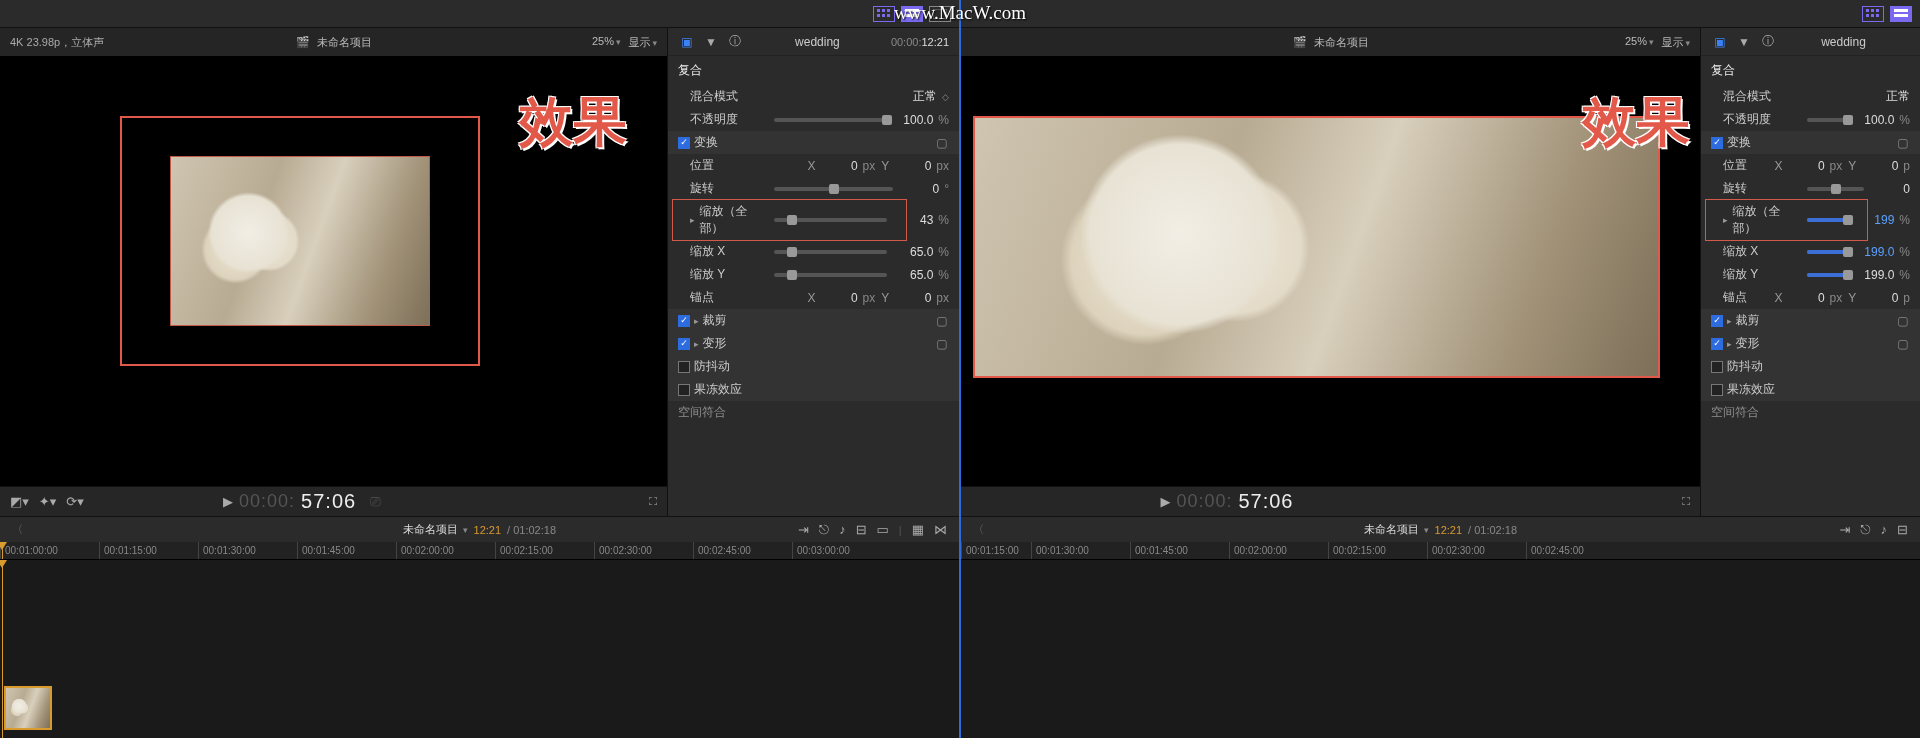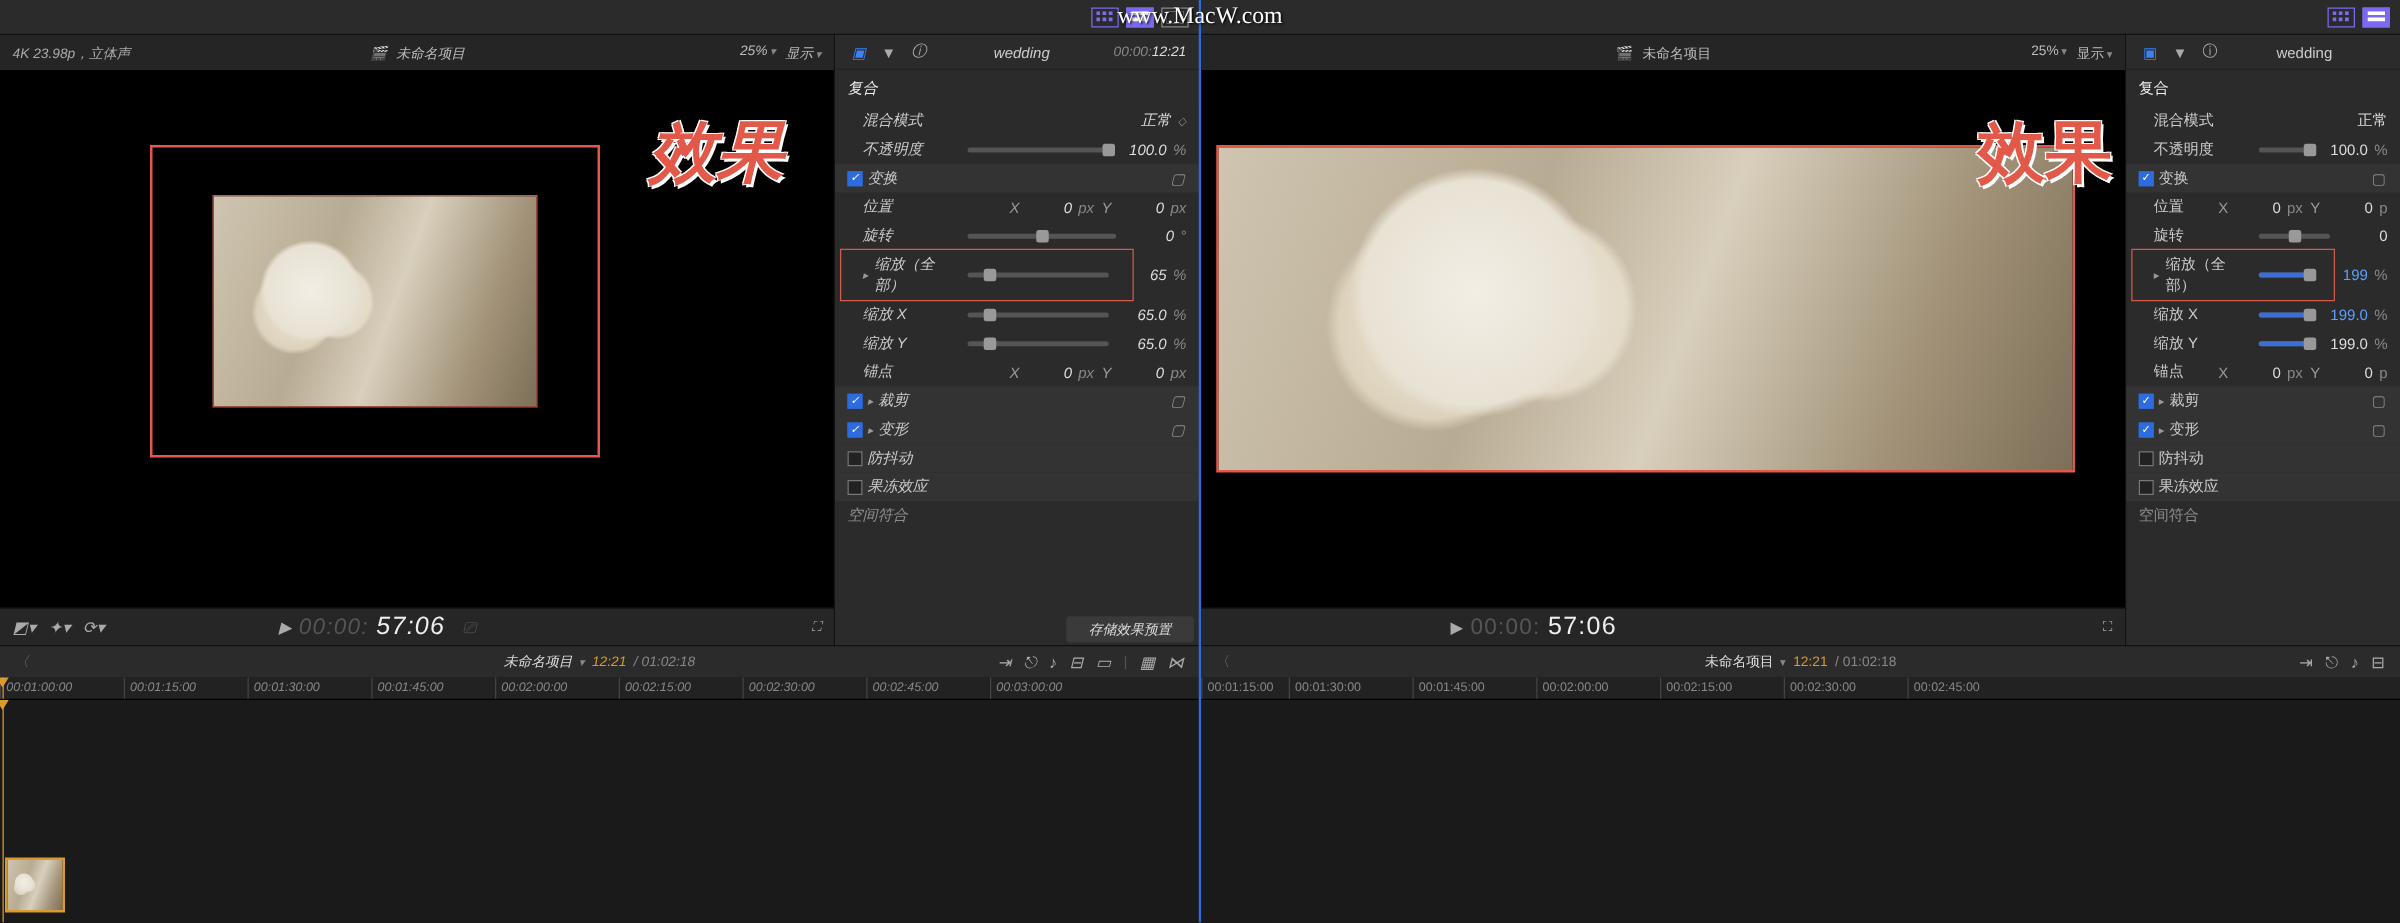--- a/index.html
+++ b/index.html
@@ -8,21 +8,21 @@
     font-family: -apple-system, "Helvetica Neue", Arial, sans-serif;
     font-size: 11px;
     color: #ccc;
     width: 1920px;
     height: 738px;
     overflow: hidden;
     position: relative;
   }
   .split { display: flex; width: 100%; height: 100%; }
   .pane { flex: 1; display: flex; flex-direction: column; position: relative; border-left: 1px solid #000; }
-  .pane:first-child { border-left: none; font-style: italic; }
+  .pane:first-child { border-left: none; }
 
   .topbar {
     height: 28px;
     background: #2b2b2b;
     display: flex;
     align-items: center;
     padding: 0 8px;
     position: relative;
     border-bottom: 1px solid #111;
   }
@@ -396,21 +396,21 @@
             <span class="unit">°</span>
         </div>
         <div class="insp-row highlight-row">
           <span class="label indent">
               <span class="disclosure">▸</span>
               <span>缩放（全部）</span>
             </span>
           <div class="slider">
               <div class="knob" style="left:16%"></div>
             </div>
-          <span class="val">65</span>
+          <span class="val">43</span>
             <span class="unit">%</span>
         </div>
         <div class="insp-row">
           <span class="label indent">缩放 X</span>
           <div class="slider">
               <div class="knob" style="left:16%"></div>
             </div>
           <span class="val">65.0</span>
             <span class="unit">%</span>
         </div>
@@ -450,23 +450,20 @@
           <span>防抖动</span>
         </div>
         <div class="insp-row subhead">
           <span class="checkbox"></span>
           <span>果冻效应</span>
         </div>
         <div class="insp-row" style="opacity:.6">
           <span>空间符合</span>
         </div>
 
-        <div class="bottom-bar" style="margin-top:auto">
-          <span class="save-preset">存储效果预置</span>
-        </div>
       </div>
     </div>
 
     <div class="timeline-header">
       <span class="nav-arrow">〈</span>
       <div class="center">
         <span class="proj-name"><span>未命名项目</span> <span class="dropdown-caret">▾</span></span>
         <span class="tc1">12:21</span>
         <span class="tc2">/ <span>01:02:18</span></span>
       </div>

